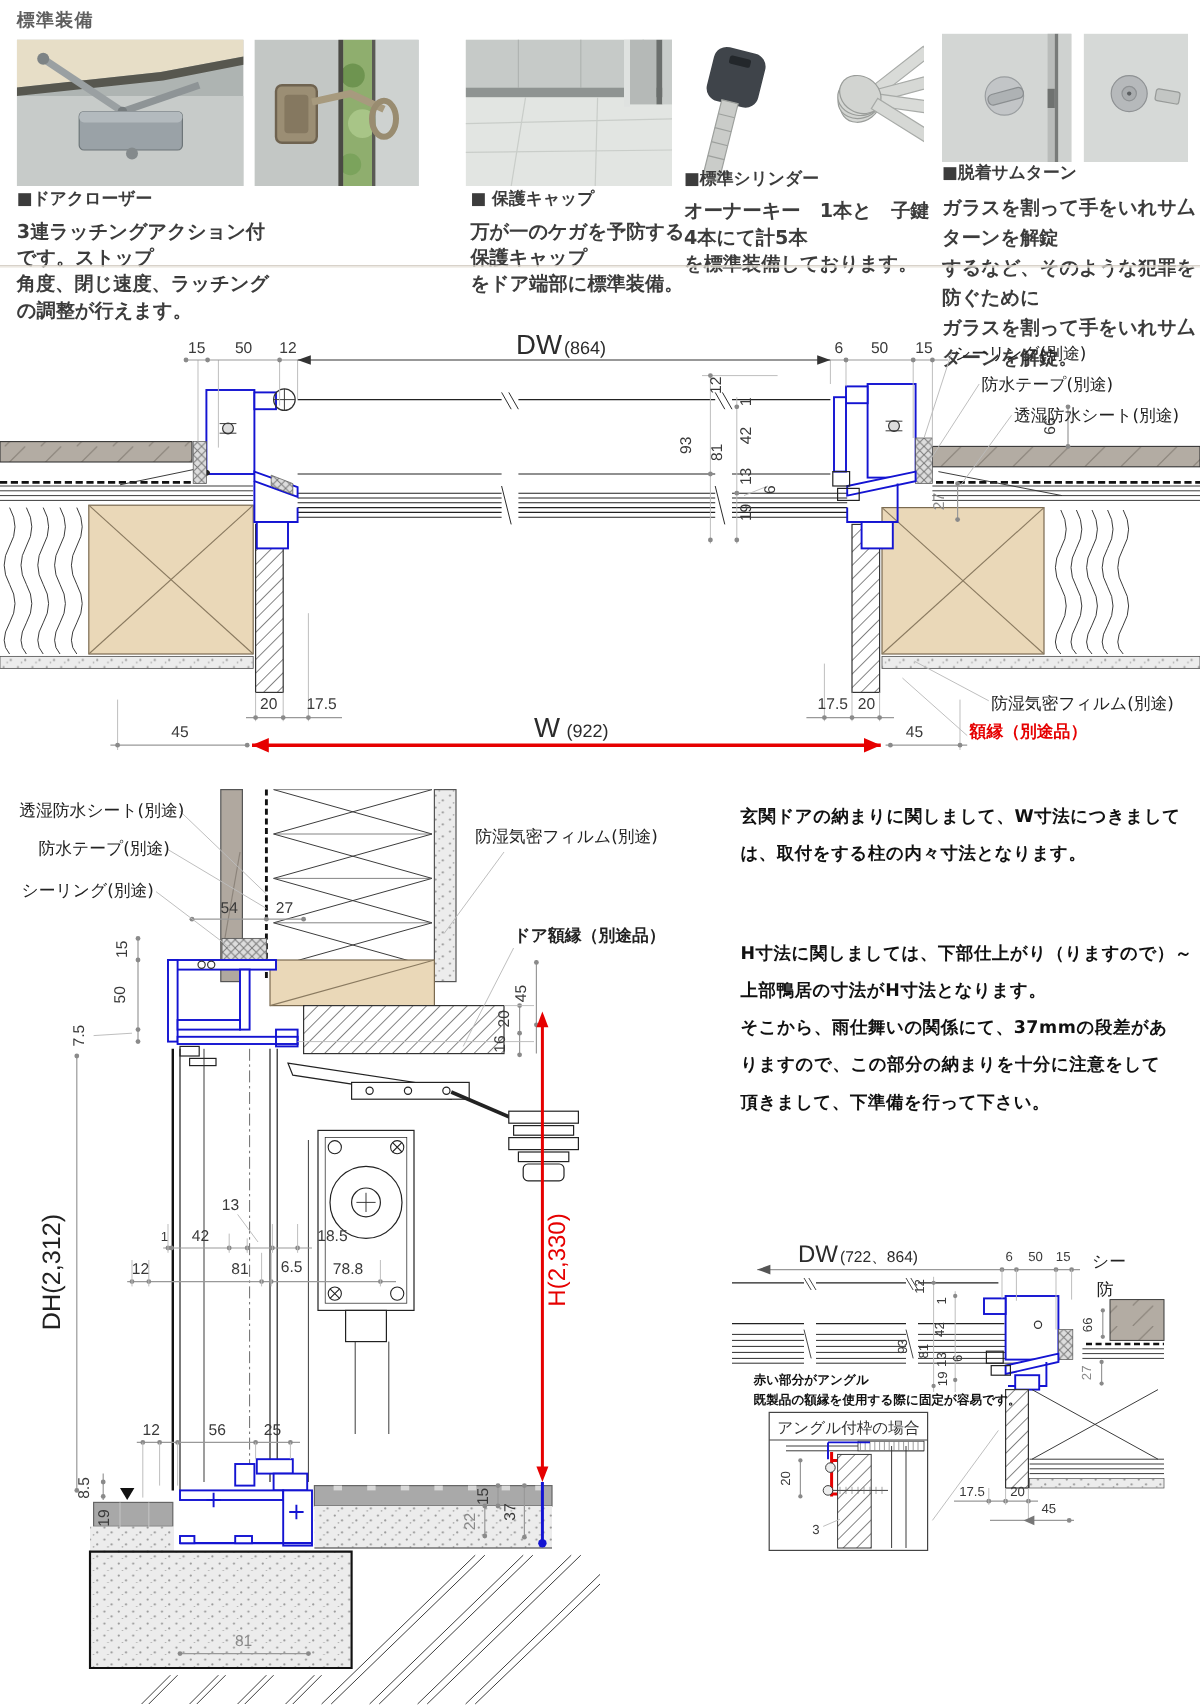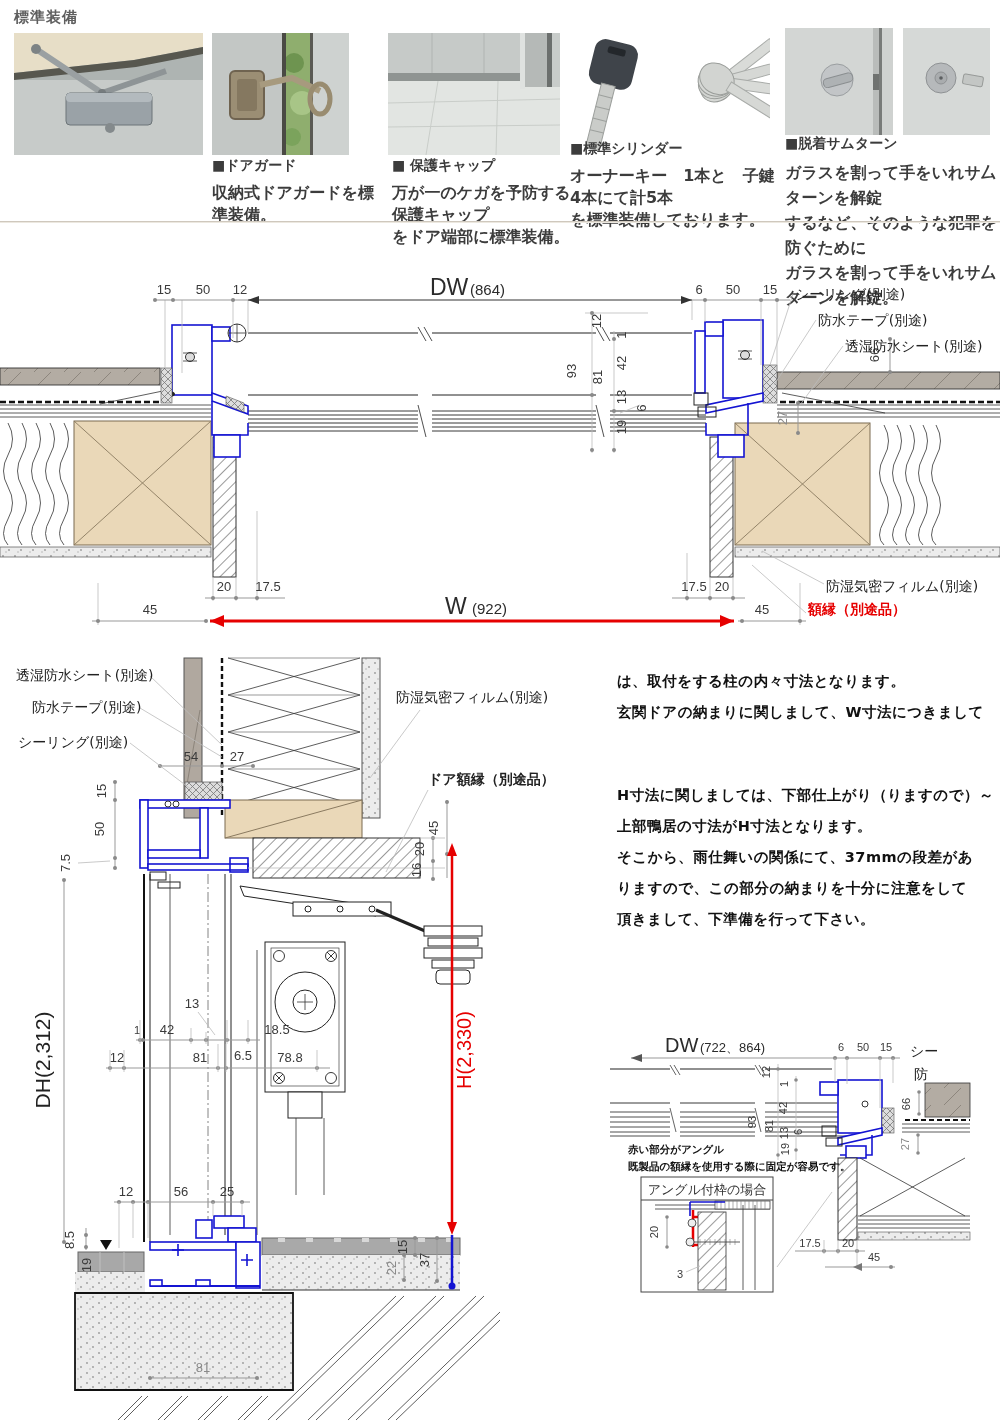--- a/index.html
+++ b/index.html
@@ -140,23 +140,24 @@
       <rect width="87" height="107" fill="#d6d9d7"></rect>
       <circle cx="38" cy="50" r="15" fill="#b6b9bb" stroke="#8f9294"></circle>
       <circle cx="38" cy="50" r="6" fill="#a9acae" stroke="#8f9294"></circle>
       <circle cx="38" cy="50" r="1.8" fill="#5c5f61"></circle>
       <g transform="rotate(10 68 52)">
           <rect x="60" y="47" width="20" height="10" rx="2" fill="#c3c6c4" stroke="#979a98"></rect>
         </g>
     </svg>
   </figure>
 
-  <div class="cap" style="left:212px;top:157px;width:176px">
-    <div class="nm">■ドアガード</div>
-    <div class="ln">収納式ドアガードを標準装備。</div>
+  <div class="cap" style="left:14px;top:157px;width:212px">
+    <div class="nm">■ドアクローザー</div>
+    <div class="ln">3連ラッチングアクション付です。ストップ</div>
+    <div class="ln">角度、閉じ速度、ラッチングの調整が行えます。</div>
   </div>
   <div class="cap" style="left:392px;top:157px;width:188px">
     <div class="nm">■ 保護キャップ</div>
     <div class="ln">万が一のケガを予防する保護キャップ</div>
     <div class="ln">をドア端部に標準装備。</div>
   </div>
   <div class="cap" style="left:570px;top:140px;width:228px">
     <div class="nm">■標準シリンダー</div>
     <div class="ln">オーナーキー　1本と　子鍵　4本にて計5本</div>
     <div class="ln">を標準装備しております。</div>
@@ -562,22 +563,22 @@
     <text class="d" transform="rotate(-90 74 590)" x="74" y="590" text-anchor="middle">8.5</text>
     <text class="d" transform="rotate(-90 91 615)" x="91" y="615" text-anchor="middle">19</text>
     <text class="d g" x="203" y="722" text-anchor="middle">81</text>
     <text class="d g" transform="rotate(-90 396 618)" x="396" y="618" text-anchor="middle">22</text>
     <text class="d" transform="rotate(-90 407 597)" x="407" y="597" text-anchor="middle">15</text>
     <text class="d" transform="rotate(-90 429 610)" x="429" y="610" text-anchor="middle">37</text>
   </svg>
 
   <div id="notes" class="abs">
     <p class="p1">
+      <span style="display:block">玄関ドアの納まりに関しまして、W寸法につきまして</span>
       <span style="display:block">は、取付をする柱の内々寸法となります。</span>
-      <span style="display:block">玄関ドアの納まりに関しまして、W寸法につきまして</span>
     </p>
     <p class="p2">
       <span style="display:block">H寸法に関しましては、下部仕上がり（りますので）～</span>
       <span style="display:block">上部鴨居の寸法がH寸法となります。</span>
       <span style="display:block">そこから、雨仕舞いの関係にて、37mmの段差があ</span>
       <span style="display:block">りますので、この部分の納まりを十分に注意をして</span>
       <span style="display:block">頂きまして、下準備を行って下さい。</span>
     </p>
   </div>
 

